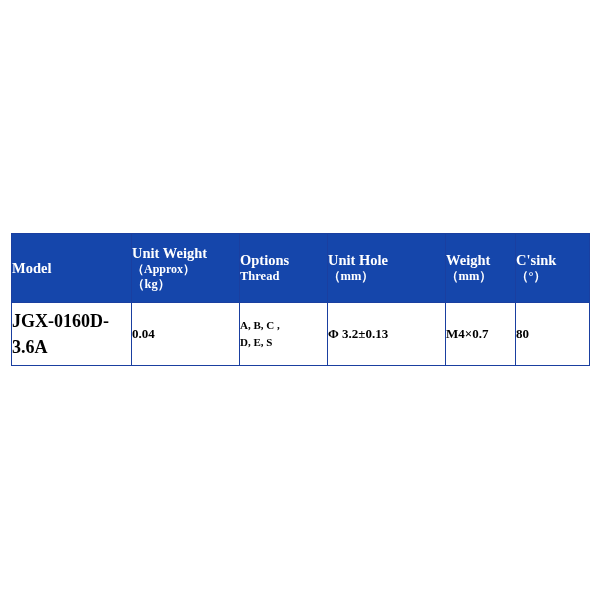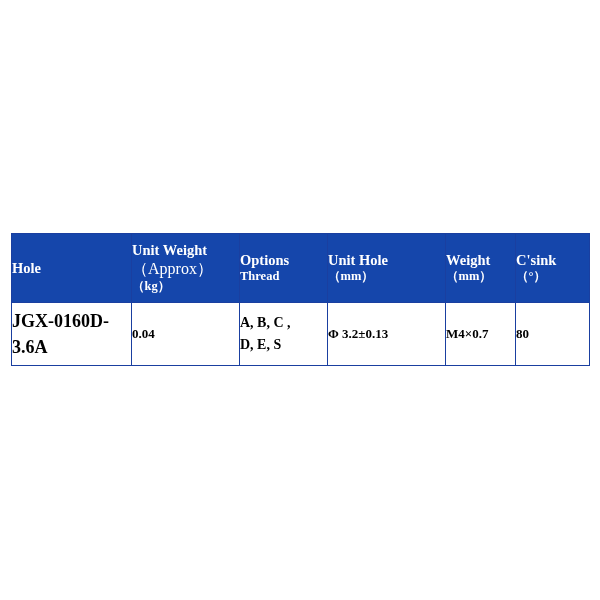--- a/index.html
+++ b/index.html
@@ -46,37 +46,37 @@
     line-height: 1.25;
     border: 1px solid #1546ab;
   }
   thead th .sub {
     display: block;
     font-size: 12.5px;
     font-weight: bold;
   }
   thead th .sub-small {
     display: block;
-    font-size: 16px;
-    font-weight: normal;
+    font-size: 12px;
+    font-weight: bold;
   }
   tbody td {
     background: #ffffff;
     color: #000000;
     font-weight: bold;
     font-size: 13px;
     height: 62px;
     line-height: 1.45;
     border: 1px solid #1546ab;
   }
   td.model-cell {
     font-size: 18px;
   }
   td.mount-cell {
-    font-size: 14px;
+    font-size: 11px;
     line-height: 1.55;
   }
   .two-line span {
     display: block;
   }
   .col-model    { width: 120px; }
   .col-weight   { width: 108px; }
   .col-mount    { width: 88px; }
   .col-thru     { width: 118px; }
   .col-thread   { width: 70px; }
@@ -93,21 +93,21 @@
         <col class="col-model">
         <col class="col-weight">
         <col class="col-mount">
         <col class="col-thru">
         <col class="col-thread">
         <col class="col-csink">
       </colgroup>
       <thead>
         <tr>
           <th>
-            <span>Hole</span>
+            <span>Model</span>
           </th>
           <th>
             <span>Unit Weight</span>
             <span class="sub-small">（Approx）</span>
             <span class="sub">（kg）</span>
           </th>
           <th>
             <span>Options</span>
             <span class="sub">Thread</span>
           </th>

